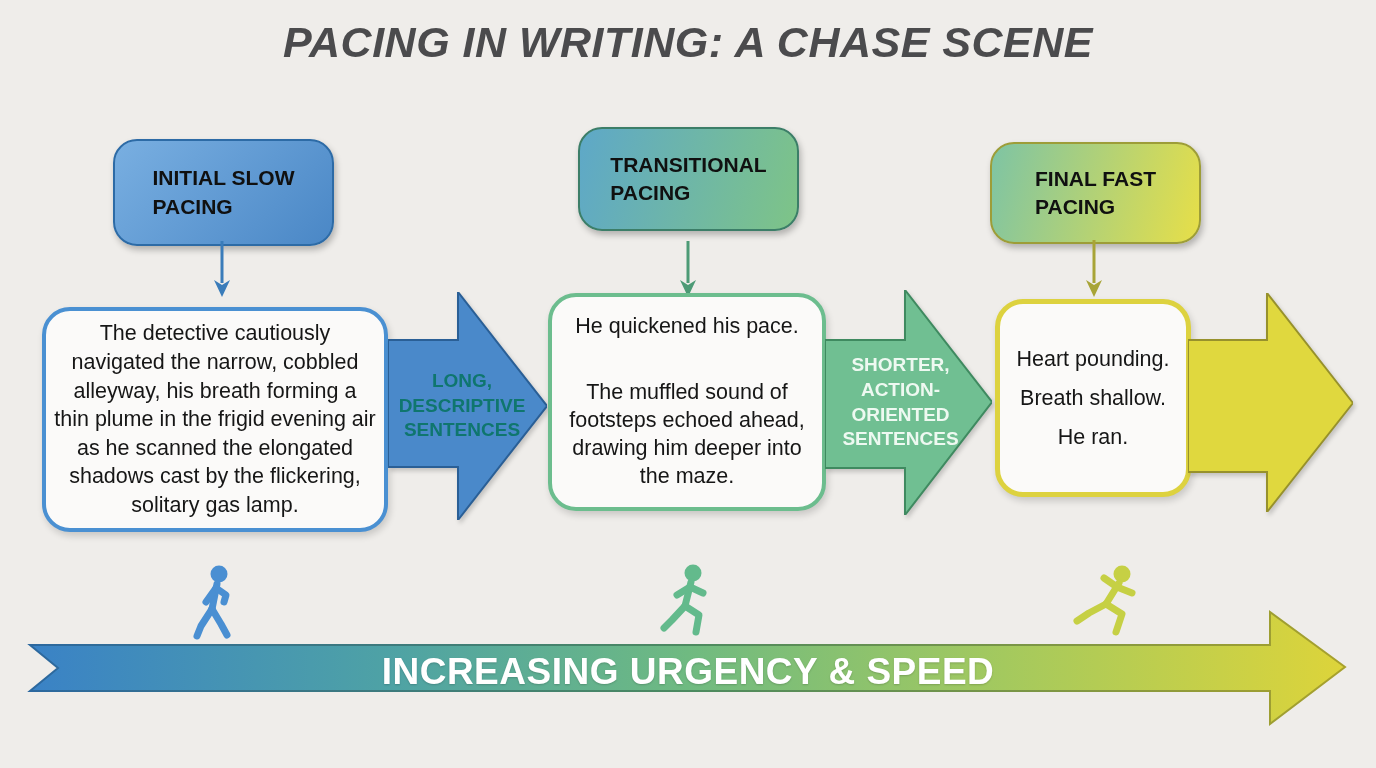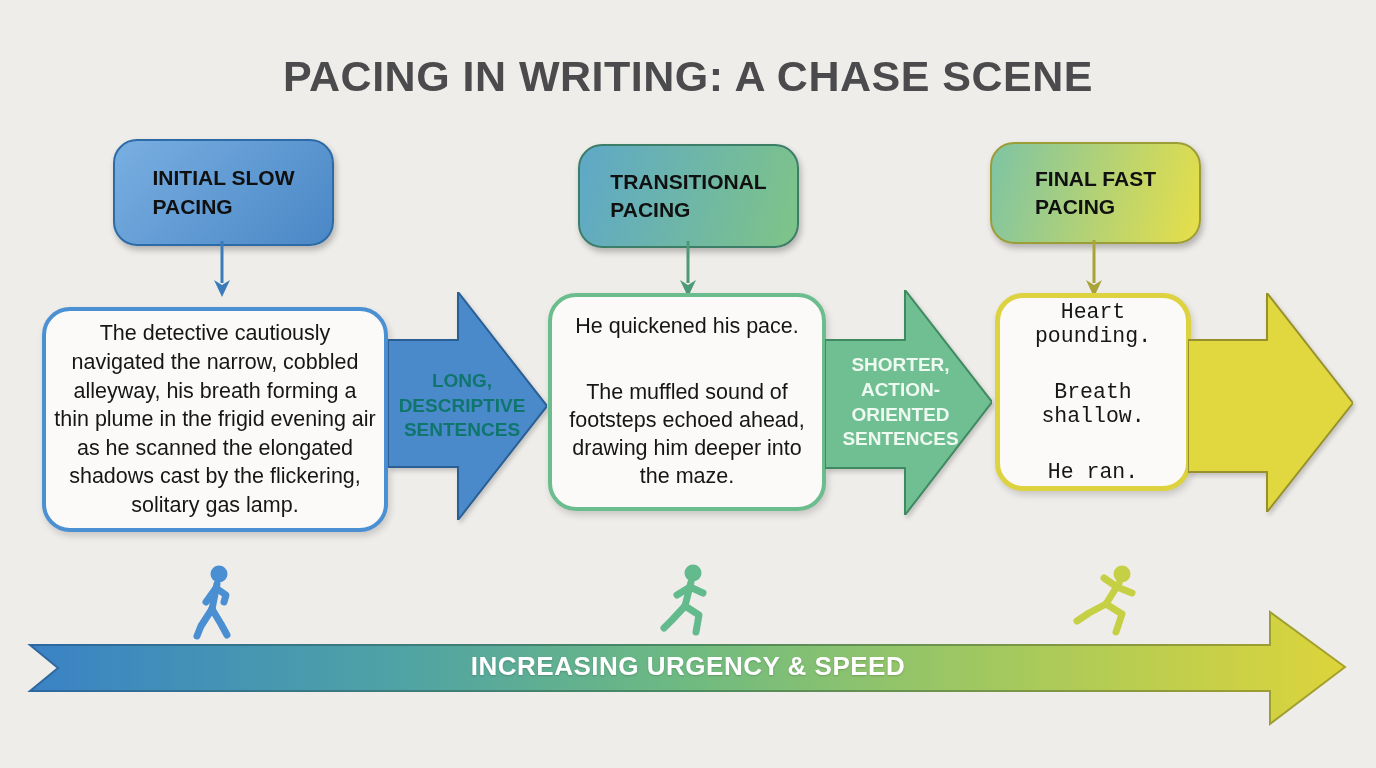--- a/index.html
+++ b/index.html
@@ -2,69 +2,69 @@
 <html><head>
 <meta charset="utf-8">
 <style>
   html,body { margin:0; padding:0; }
   .canvas {
     position:relative; width:1376px; height:768px;
     background:#efedea; overflow:hidden;
     font-family:"Liberation Sans", sans-serif;
   }
   .title {
-    position:absolute; top:52px; left:0; width:100%;
+    position:absolute; top:18px; left:0; width:100%;
     text-align:center; font-size:43px; font-weight:bold;
-    color:#4b4b4d; letter-spacing:0.5px;
+    color:#4b4b4d; letter-spacing:0.5px;font-style:italic;
   }
   
   .stage-box {
     position:absolute; border-radius:24px;
     display:flex; align-items:center; justify-content:center;
     font-weight:bold; font-size:21px; color:#101010;
     line-height:1.35; white-space:pre-line;
     box-shadow:2px 4px 6px rgba(0,0,0,0.25);
   }
   #stage1-box { left:113px; top:139px; width:217px; height:103px;
     background:linear-gradient(135deg,#79afe1 0%,#4a87c6 100%); border:2px solid #2d6ba6; }
-  #stage2-box { left:578px; top:144px; width:217px; height:100px;
+  #stage2-box { left:578px; top:127px; width:217px; height:100px;
     background:linear-gradient(105deg,#5ea8c8 0%,#7ec487 100%); border:2px solid #3c7e68; }
   #stage3-box { left:990px; top:142px; width:207px; height:98px;
     background:linear-gradient(105deg,#7ec4a4 0%,#e7df48 100%); border:2px solid #9d9d38; }
   
   .example-box {
     position:absolute; background:#fbfaf9;
     display:flex; flex-direction:column; align-items:center; justify-content:center;
     text-align:center; color:#161616;
     box-shadow:2px 4px 7px rgba(0,0,0,0.16);
   }
   .example-box p { margin:0; }
   #example1 { left:42px; top:307px; width:346px; height:225px;
     border:4px solid #4a90d2; border-radius:28px; font-size:21.5px; line-height:1.33; padding:0 8px; box-sizing:border-box; }
   #example2 { left:548px; top:293px; width:278px; height:218px;
     border:4px solid #6cbd8e; border-radius:28px; font-size:21.5px; line-height:1.3; padding:0 6px; box-sizing:border-box; }
   #example2 p + p { margin-top:38px; }
-  #example3 { left:995px; top:293px; width:196px; height:198px;
-    border:5px solid #ddd23f; border-radius:28px; font-size:21.5px; padding:0 4px; box-sizing:border-box;font-family:Liberation Mono, monospace; }
-  #example3 p + p { margin-top:32px; }
+  #example3 { left:995px; top:299px; width:196px; height:198px;
+    border:5px solid #ddd23f; border-radius:28px; font-size:21.5px; padding:0 4px; box-sizing:border-box; }
+  #example3 p + p { margin-top:14px; }
   
   .svg-abs { position:absolute; }
   .flow-arrow { filter:drop-shadow(2px 3px 2px rgba(0,0,0,0.18)); }
   .arrow-label {
     position:absolute; display:flex; align-items:center; justify-content:center;
     text-align:center; font-weight:bold; white-space:pre-line;
     font-size:19px; line-height:1.3;
   }
   #arrow1-label { left:388px; top:292px; width:148px; height:228px; color:#0f766e; }
   #arrow2-label { left:823px; top:290px; width:155px; height:225px; color:#eef9f1; }
   #arrow3-label { left:1186px; top:293px; width:166px; height:219px; color:#1d1c12; }
   
   .band-label {
     position:absolute; left:0; top:651px; width:1376px;
-    text-align:center; font-size:26px; font-weight:bold; color:#ffffff;
+    text-align:center; font-size:37px; font-weight:bold; color:#ffffff;
     letter-spacing:0.5px; text-shadow:0 1px 2px rgba(0,0,0,0.18);
   }
   .fig { fill:none; stroke-width:7; stroke-linecap:round; stroke-linejoin:round; }
 </style>
 </head>
 <body>
 
 <div class="canvas">
 
   <div class="title">PACING IN WRITING: A CHASE SCENE</div>

